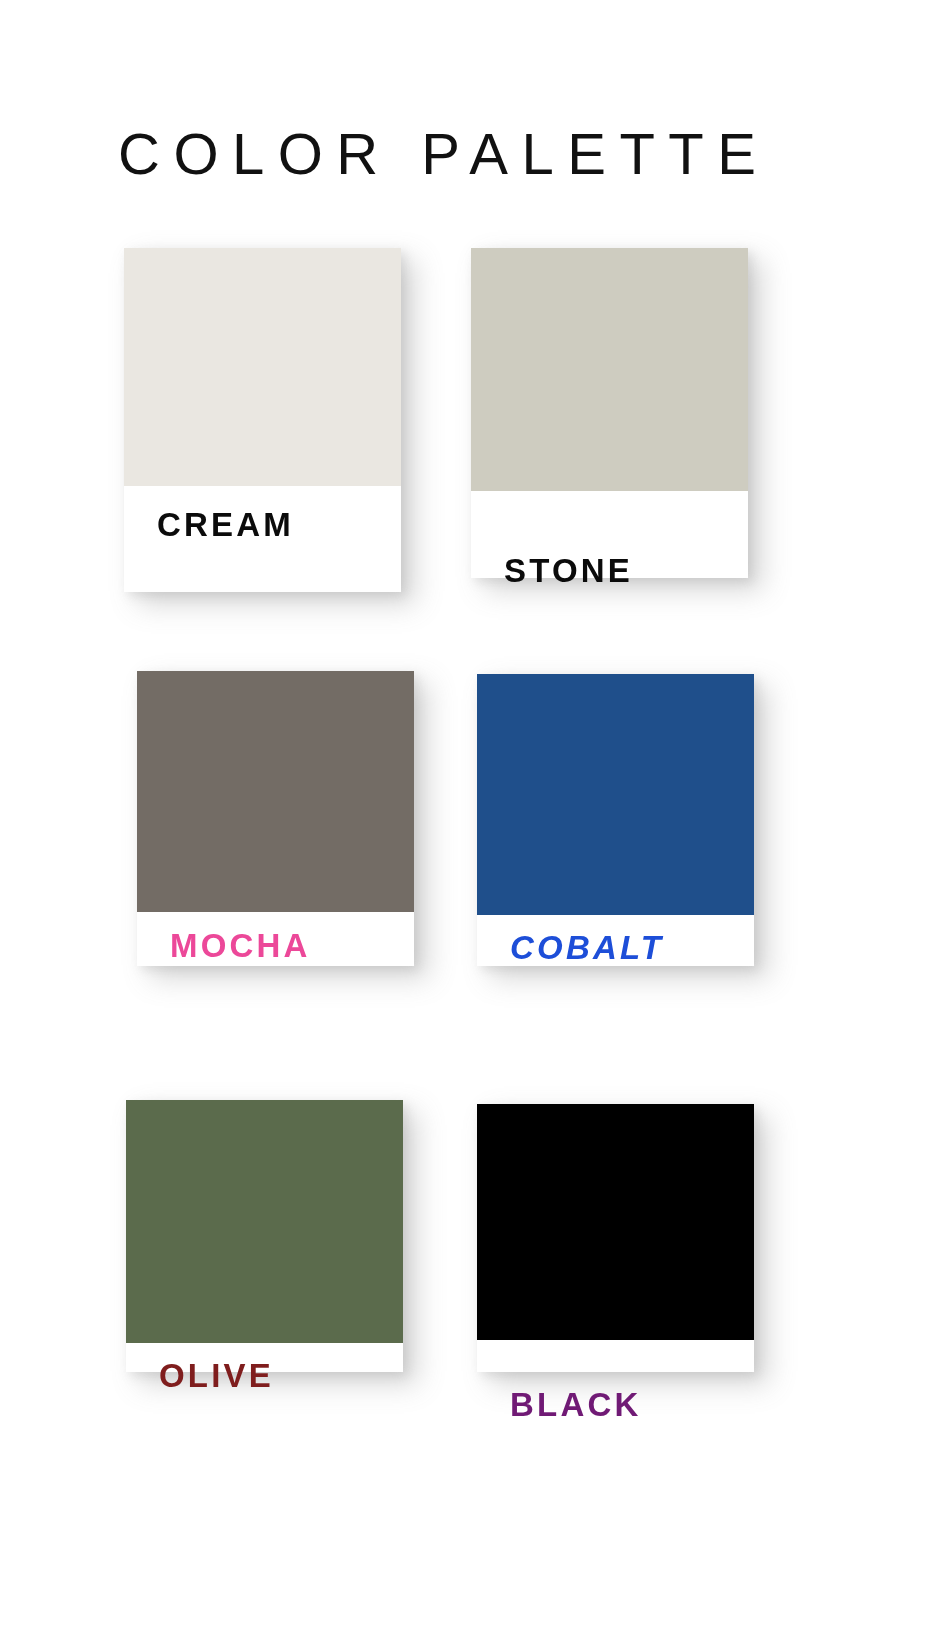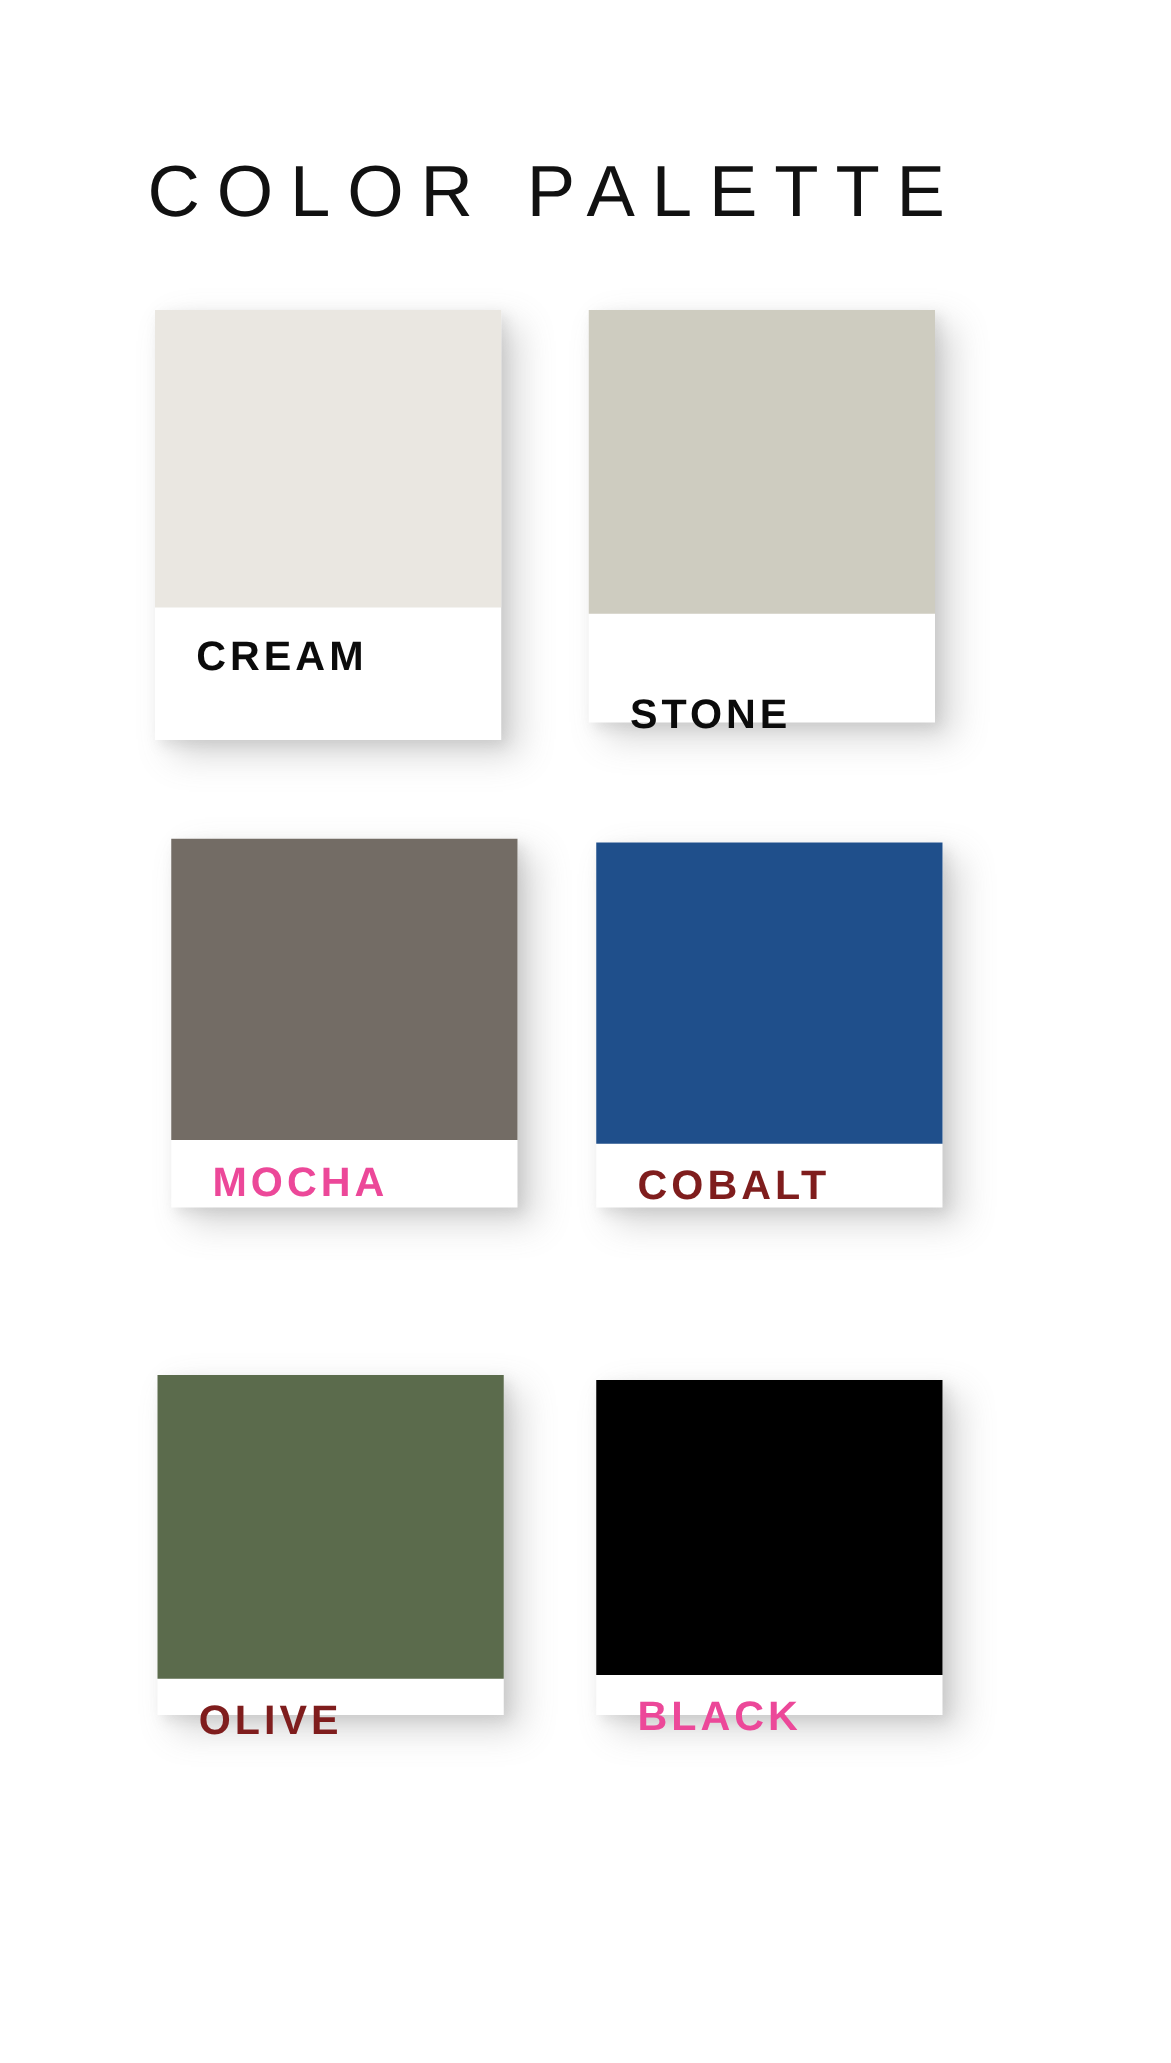--- a/index.html
+++ b/index.html
@@ -108,26 +108,26 @@
     <div class="swatch-label" style="color: rgb(11, 11, 11); margin-top: 45px;">STONE</div>
   </div>
 
   <div class="swatch-card" id="card-mocha">
     <div class="swatch-chip" style="background-color: rgb(115, 108, 101);"></div>
     <div class="swatch-label" style="color: #ec4899;">MOCHA</div>
   </div>
 
   <div class="swatch-card" id="card-cobalt">
     <div class="swatch-chip" style="background-color: rgb(31, 79, 139);"></div>
-    <div class="swatch-label" style="color: #7f1d1d;">COBALT</div>
+    <div class="swatch-label" style="color: #1d4ed8; font-style: italic;">COBALT</div>
   </div>
 
   <div class="swatch-card" id="card-olive">
     <div class="swatch-chip" style="background-color: rgb(91, 107, 76);"></div>
     <div class="swatch-label" style="color: #7f1d1d;">OLIVE</div>
   </div>
 
   <div class="swatch-card" id="card-black">
     <div class="swatch-chip" style="background-color: rgb(0, 0, 0);"></div>
-    <div class="swatch-label" style="color: #ec4899;">BLACK</div>
+    <div class="swatch-label" style="color: #701a75; margin-top: 32px;">BLACK</div>
   </div>
 
 </div>
 
 </body></html>

